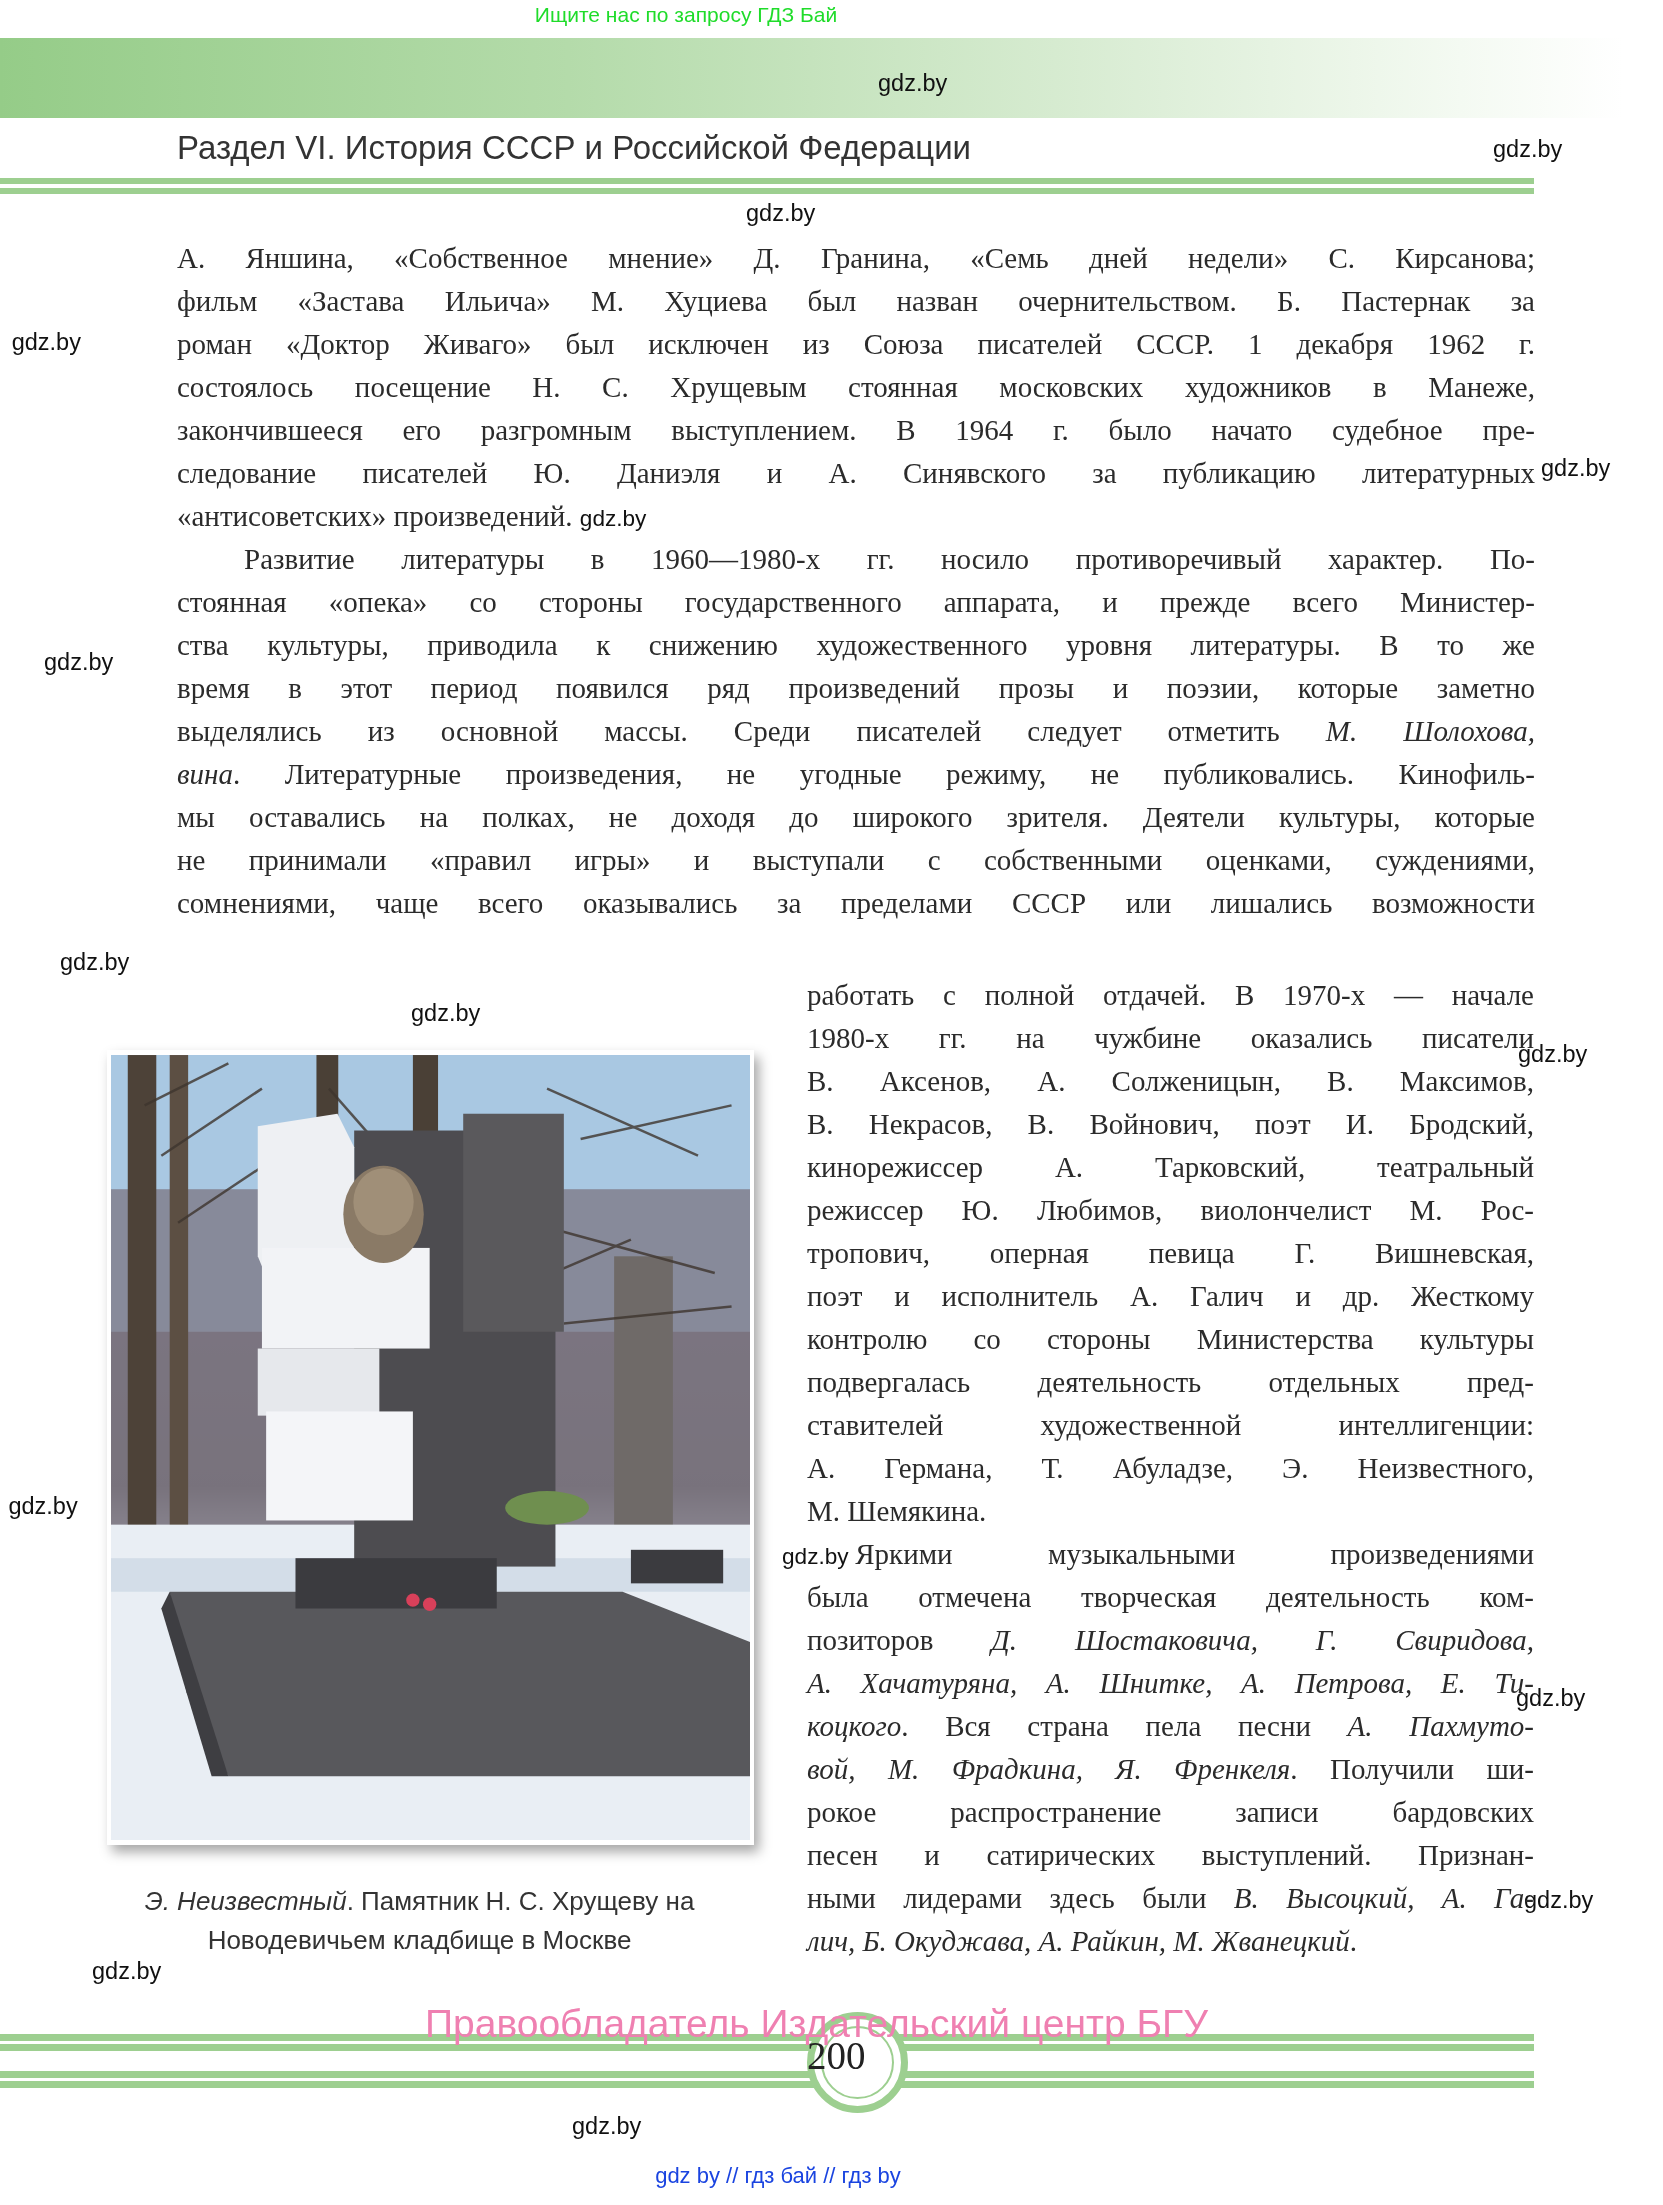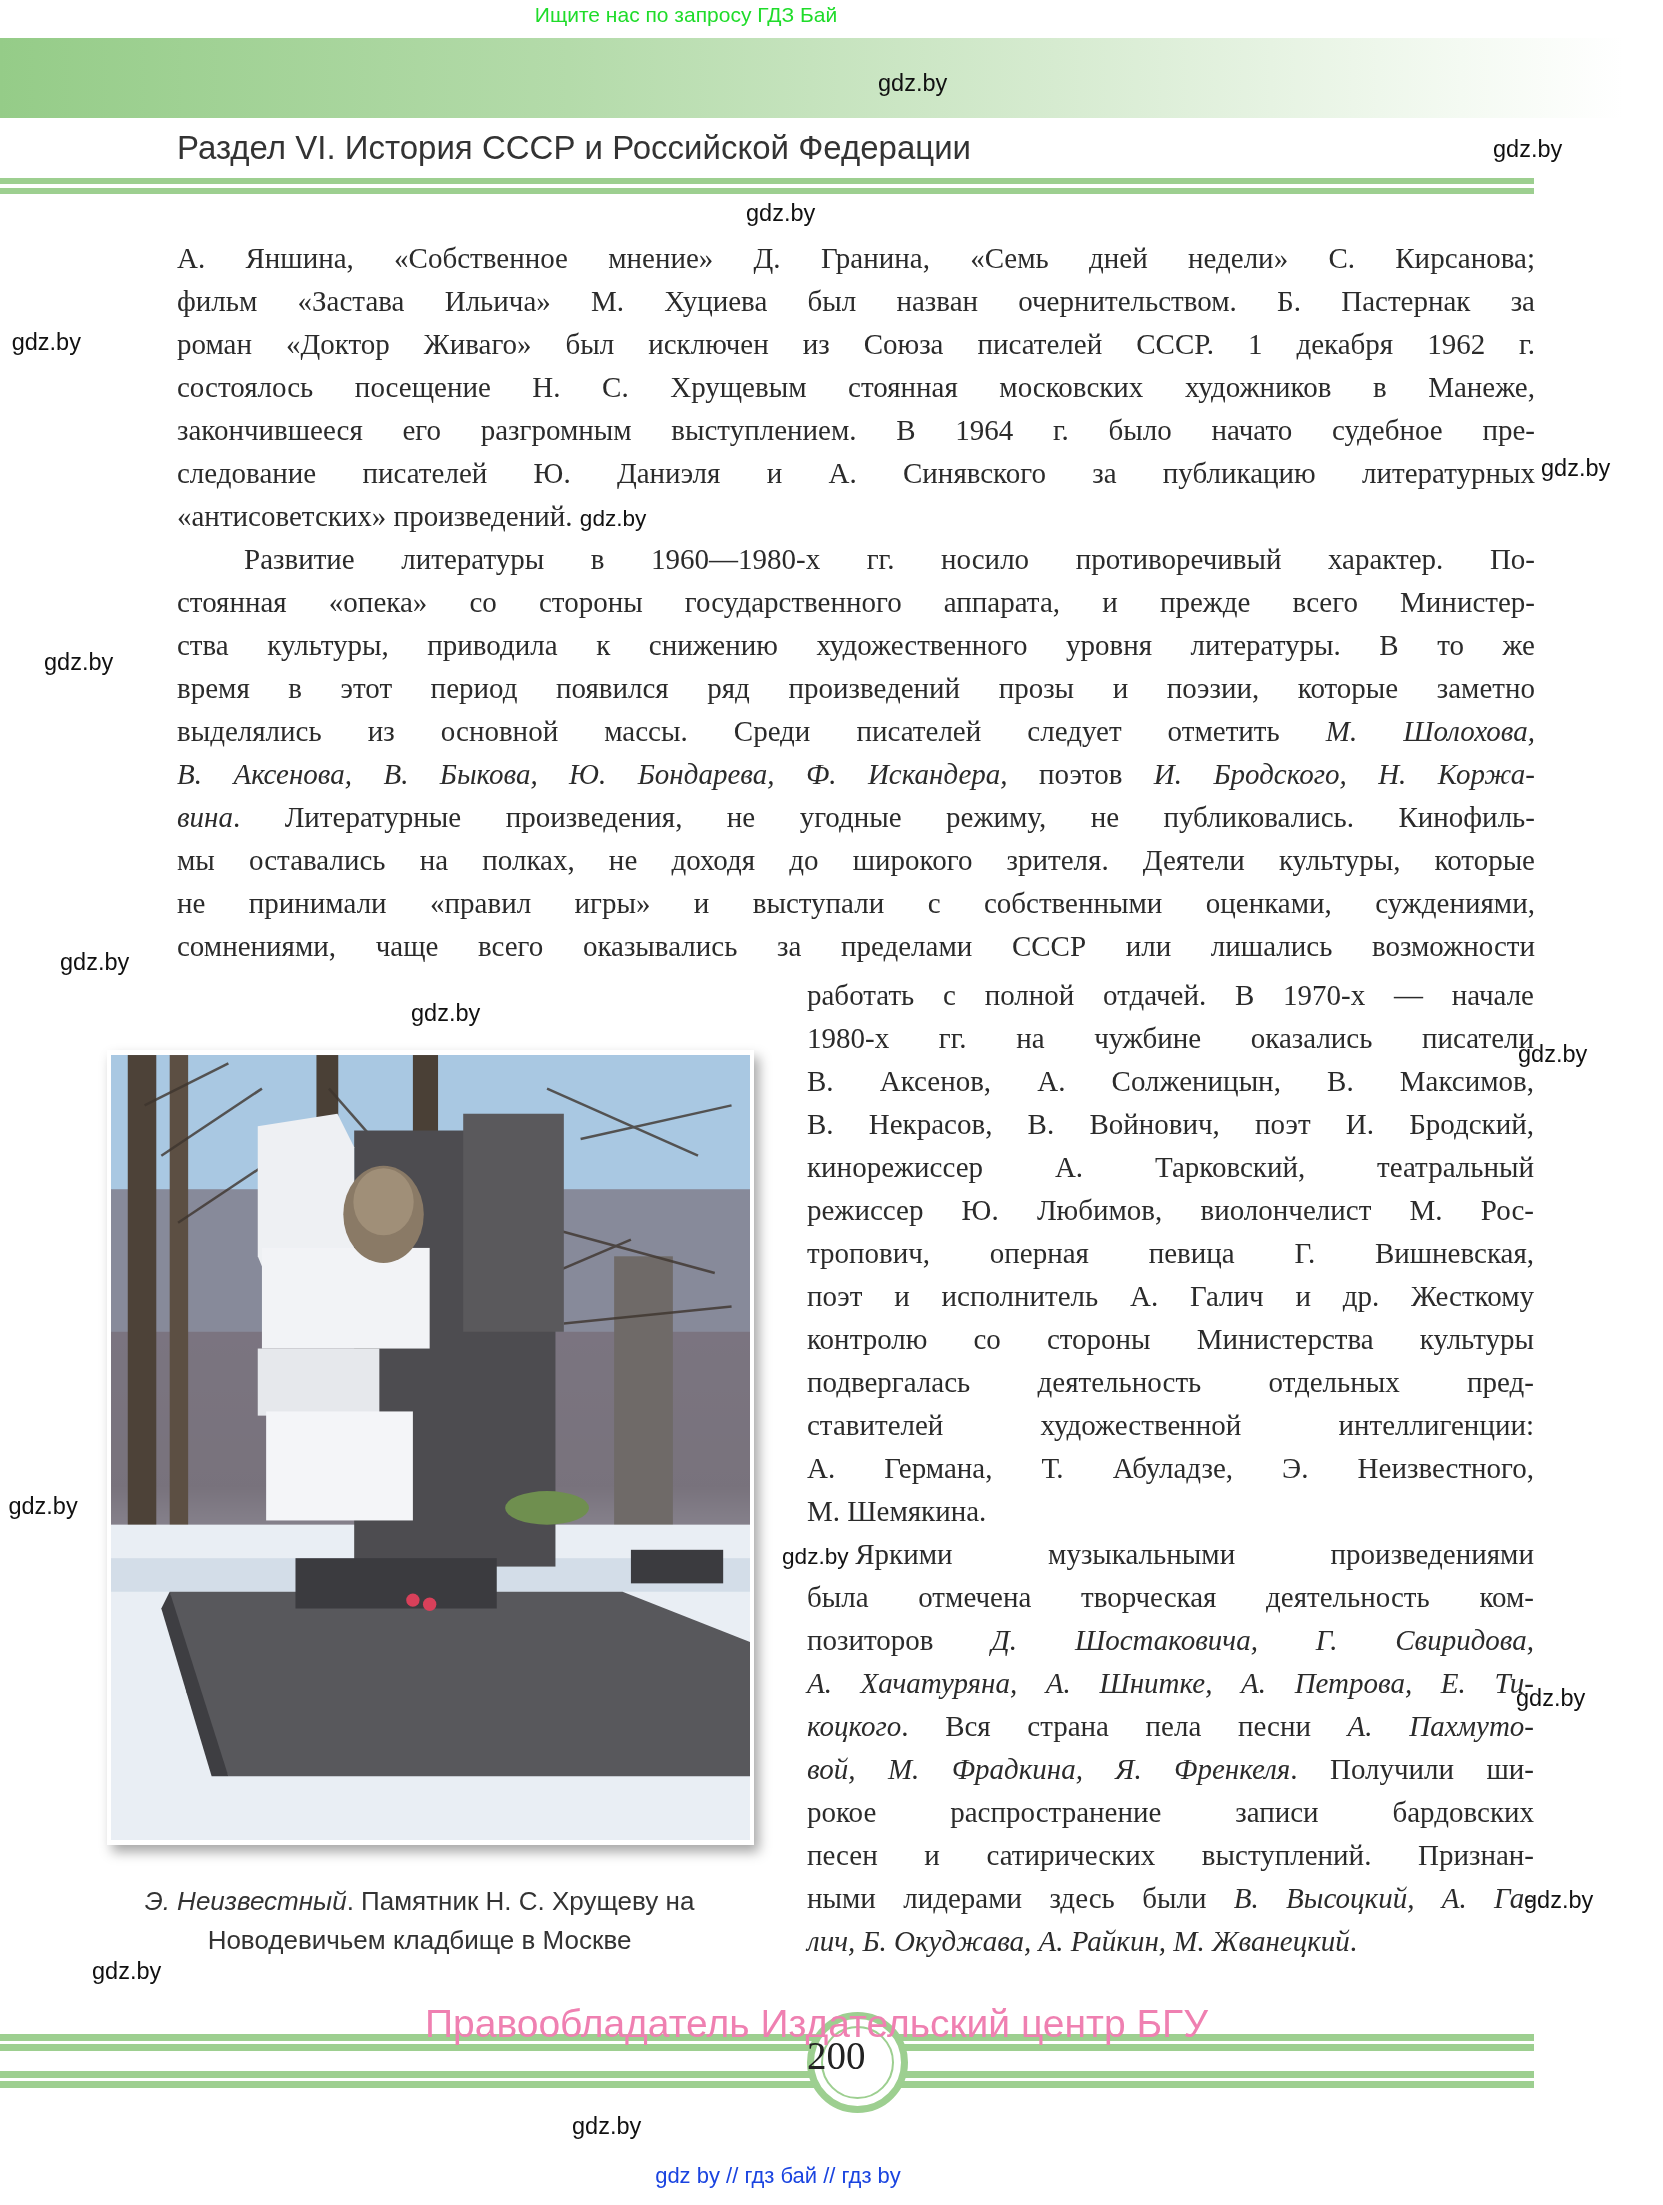--- a/index.html
+++ b/index.html
@@ -107,21 +107,20 @@
   <span class="line">состоялось посещение Н. С. Хрущевым стоянная московских художников в Манеже,</span>
   <span class="line">закончившееся его разгромным выступлением. В 1964 г. было начато судебное пре-</span>
   <span class="line">следование писателей Ю. Даниэля и А. Синявского за публикацию литературных</span>
   <span class="line last"><span>«антисоветских» произведений.</span> <span class="wm" style="font-size:22.6px;">gdz.by</span></span>
 
   <span class="line indent">Развитие литературы в 1960—1980-х гг. носило противоречивый характер. По-</span>
   <span class="line">стоянная «опека» со стороны государственного аппарата, и прежде всего Министер-</span>
   <span class="line">ства культуры, приводила к снижению художественного уровня литературы. В то же</span>
   <span class="line">время в этот период появился ряд произведений прозы и поэзии, которые заметно</span>
   <span class="line"><span>выделялись из основной массы. Среди писателей следует отметить </span><i>М. Шолохова,</i></span>
-  <span class="line"><i>В. Аксенова, В. Быкова, Ю. Бондарева, Ф. Искандера,</i><span> поэтов </span><i>И. Бродского, Н. Коржа-</i></span>
   <span class="line"><i>вина</i><span>. Литературные произведения, не угодные режиму, не публиковались. Кинофиль-</span></span>
   <span class="line">мы оставались на полках, не доходя до широкого зрителя. Деятели культуры, которые</span>
   <span class="line">не принимали «правил игры» и выступали с собственными оценками, суждениями,</span>
   <span class="line">сомнениями, чаще всего оказывались за пределами СССР или лишались возможности</span>
 </div>
 
 <div class="abs photo-frame">
   <div class="photo" title="Памятник Н. С. Хрущеву на Новодевичьем кладбище (фото)">
     <svg width="639" height="785" viewBox="0 0 762 936" xmlns="http://www.w3.org/2000/svg">
 

